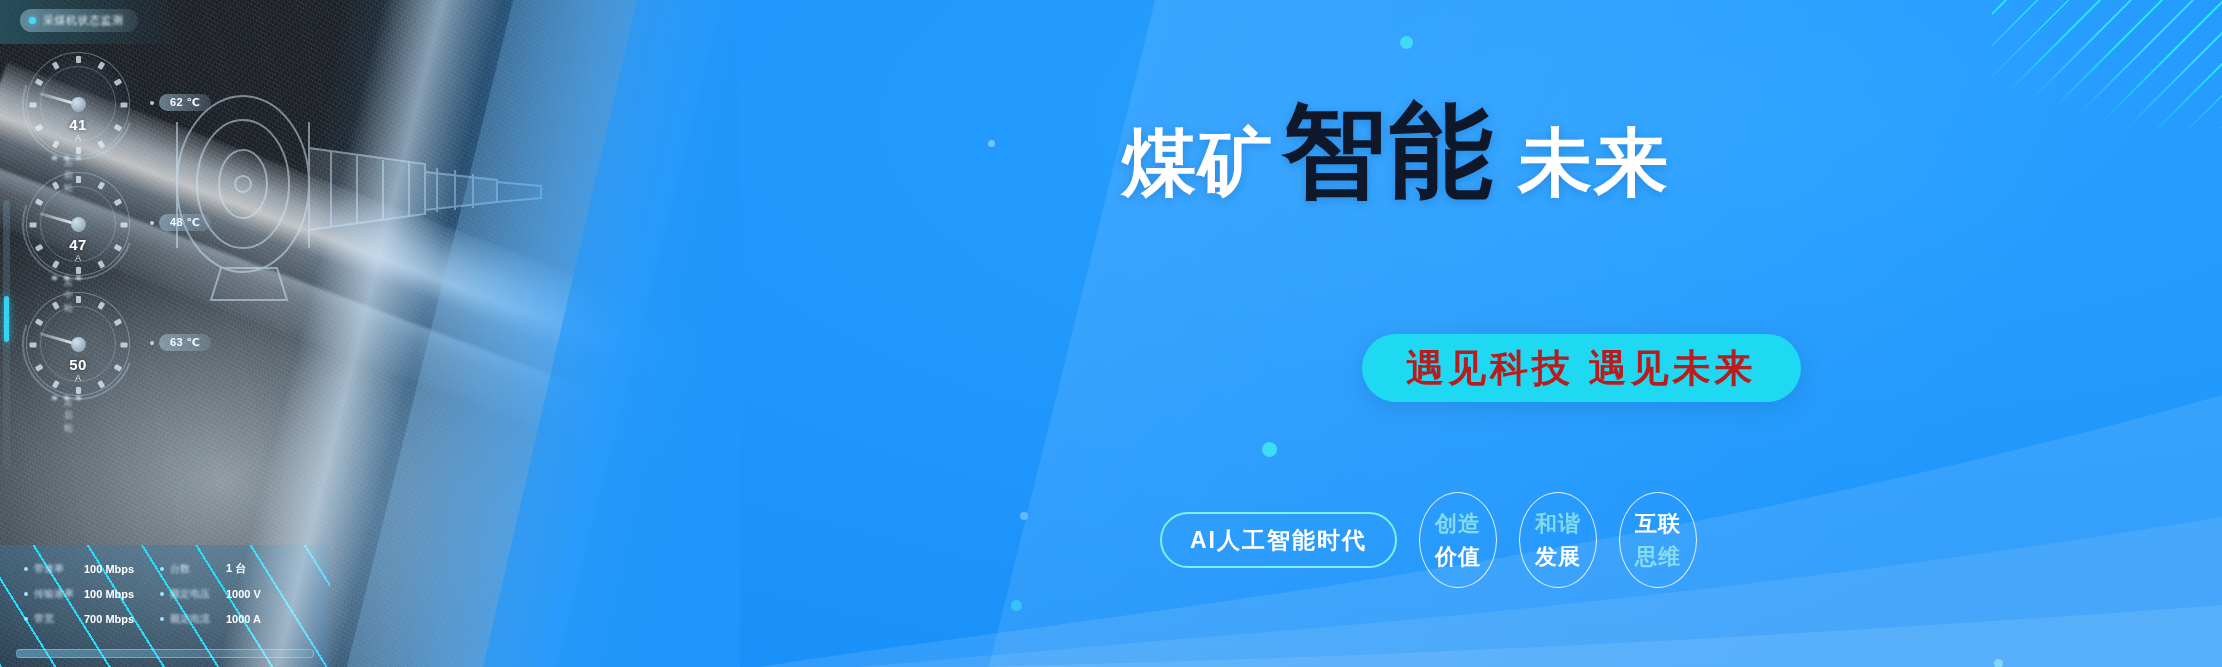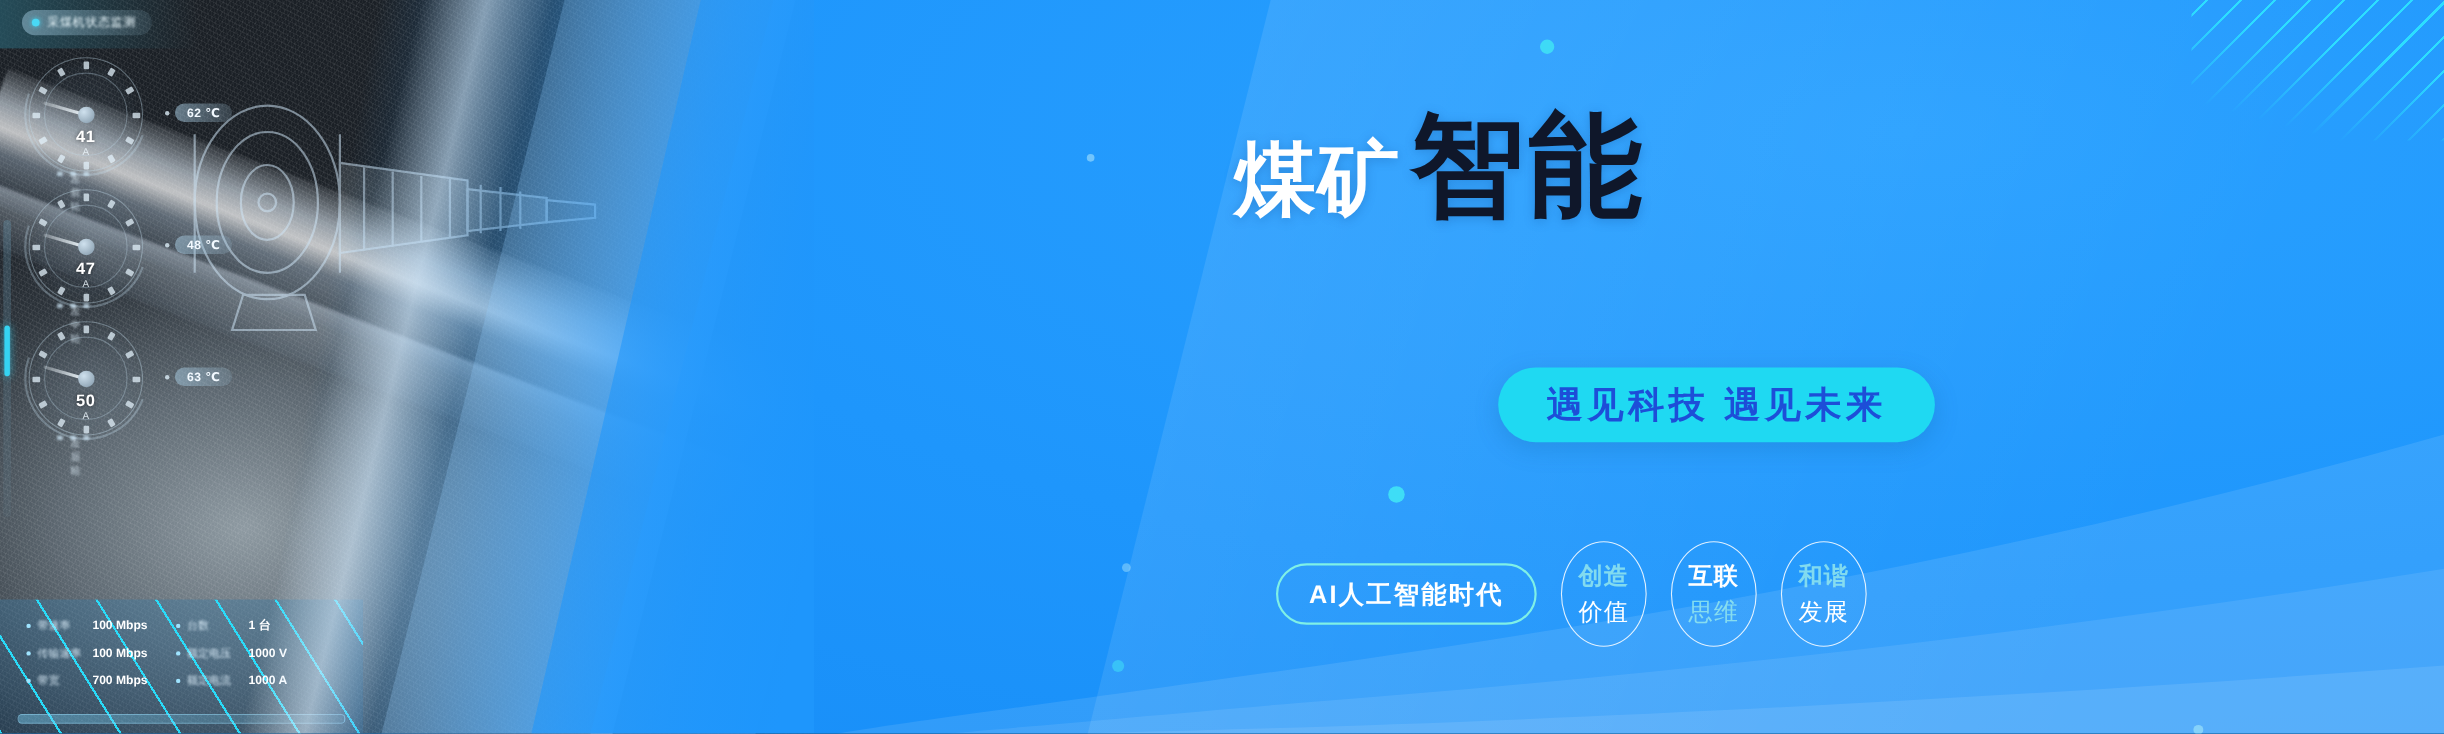--- a/index.html
+++ b/index.html
@@ -272,21 +272,21 @@
 
   .subtitle-pill{
     position:absolute; left:1362px; top:334px;
     height:68px; padding:0 44px;
     display:flex; align-items:center;
     border-radius:34px;
     background:#1FD9F2;
     box-shadow:0 6px 22px rgba(10,90,150,.22);
   }
   .subtitle-pill .txt{
-    color:#1d4ed8; font-size:33px; font-weight:700; letter-spacing:4px; white-space:nowrap;
+    color:#b91c1c; font-size:38px; font-weight:700; letter-spacing:4px; white-space:nowrap;
   }
 
   .badges{
     position:absolute; left:1160px; top:492px;
     display:flex; align-items:center; gap:22px;
   }
   .pill-outline{
     height:56px; padding:0 28px;
     display:flex; align-items:center;
     border:2px solid #7FF0E6; border-radius:28px;
@@ -294,21 +294,21 @@
   .pill-outline .txt{
     color:#ffffff; font-size:23px; font-weight:700; letter-spacing:2px; white-space:nowrap;
   }
   .circle{
     width:78px; height:96px; border-radius:50%;
     border:1.6px solid rgba(255,255,255,.85);
     display:flex; flex-direction:column; align-items:center; justify-content:center;
     gap:3px;
   }
   .circle .l1{ font-size:22px; font-weight:700; letter-spacing:1px; color:rgba(160,240,235,.75); }
-  .circle .l2{ font-size:22px; font-weight:400; letter-spacing:1px; color:#ffffff; }
+  .circle .l2{ font-size:22px; font-weight:700; letter-spacing:1px; color:#ffffff; }
   .circle.alt .l1{ color:#ffffff; }
   .circle.alt .l2{ color:rgba(160,240,235,.75); }
 </style>
 </head>
 <body>
 
 <div class="banner">
 
   <div class="blue-field"></div>
   <div class="sheen-a"></div>
@@ -510,42 +510,43 @@
       <div class="photo-tint"></div>
       <div class="wedge"></div>
     </div>
   </div>
 
   <div class="content">
 
     <div class="title">
       <span class="t-white">煤矿</span>
       <span class="t-accent">智能</span>
+      <span class="t-white last">未来</span>
     </div>
 
     <div class="subtitle-pill">
       <span class="txt">遇见科技  遇见未来</span>
     </div>
 
     <div class="badges">
 
       <div class="pill-outline">
         <span class="txt">AI人工智能时代</span>
       </div>
 
       <div class="circle">
         <span class="l1">创造</span>
         <span class="l2">价值</span>
       </div>
 
+      <div class="circle">
+        <span class="l1">和谐</span>
+        <span class="l2">发展</span>
+      </div>
+
       <div class="circle alt">
         <span class="l1">互联</span>
         <span class="l2">思维</span>
       </div>
 
-      <div class="circle">
-        <span class="l1">和谐</span>
-        <span class="l2">发展</span>
-      </div>
-
     </div>
   </div>
 </div>
 
 </body></html>

